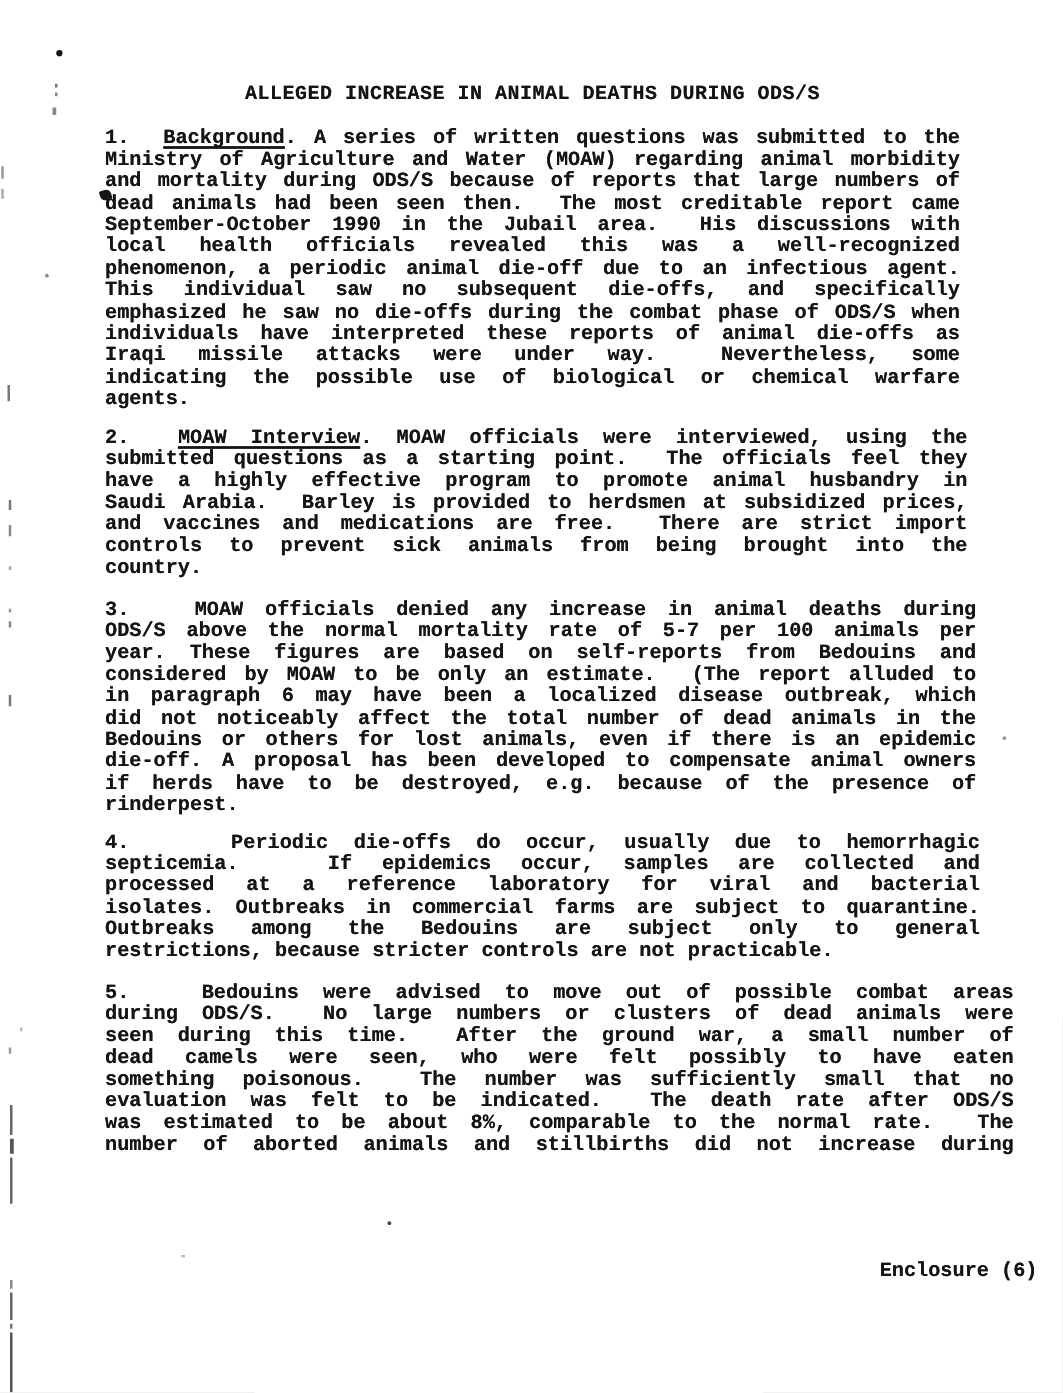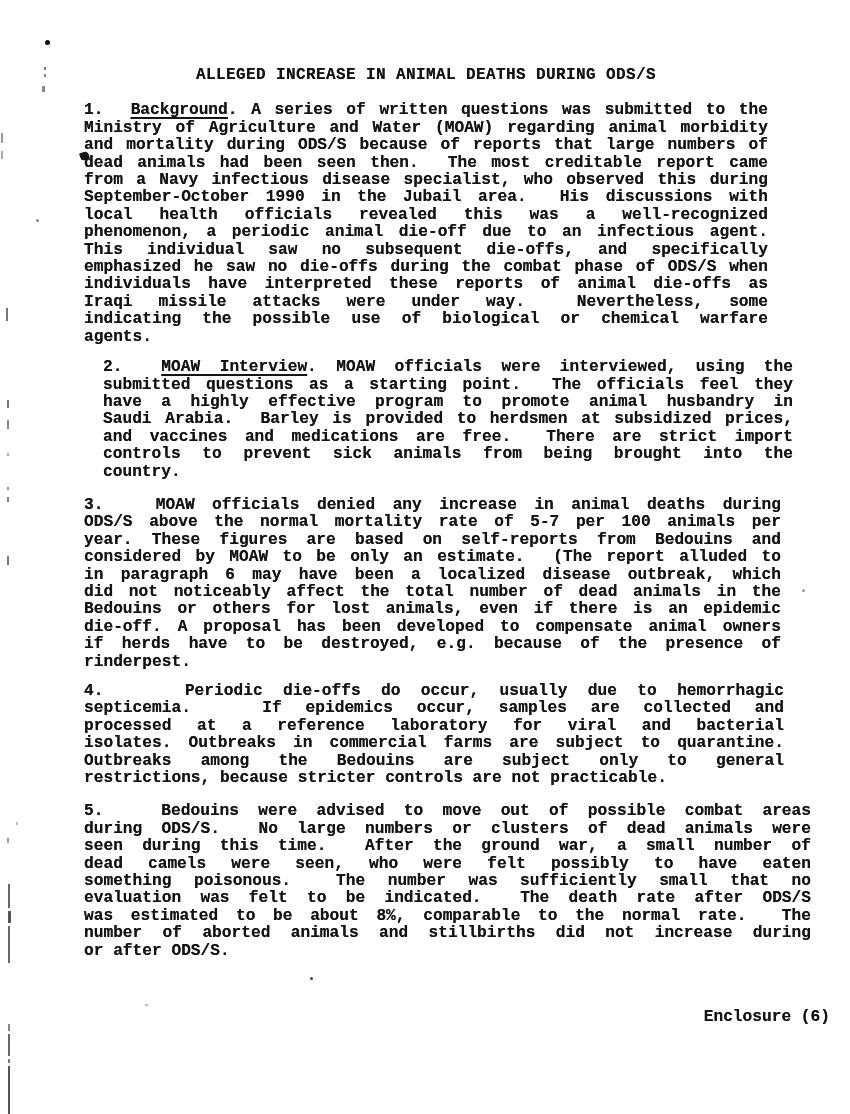--- a/index.html
+++ b/index.html
@@ -23,21 +23,21 @@
     white-space:pre;
   }
   .para{font-size:16.2px;line-height:17.4px;}
   .para .line{
     text-align:justify;
     text-align-last:justify;
     white-space:pre-wrap;
   }
   .para .line.last{text-align-last:left;}
   .p1{width:684px;margin-bottom:13px;}
-  .p2{width:690px;margin-bottom:16px;margin-left:19px;}
+  .p2{width:690px;margin-bottom:16px;}
   .p3{width:697px;margin-bottom:12px;}
   .p4{width:700px;margin-bottom:16px;}
   .p5{width:727px;}
   u{text-decoration:underline;text-underline-offset:2.5px;text-decoration-thickness:1.5px;}
   .footer{
     position:absolute;
     top:1009px;right:20px;
     font-size:16.2px;line-height:17.4px;
     white-space:pre;
   }
@@ -105,21 +105,20 @@
   <div class="art a-b4"></div>
 
   <div class="doc">
     <div class="title">ALLEGED INCREASE IN ANIMAL DEATHS DURING ODS/S</div>
 
     <div class="para p1">
         <div class="line">1.  <u>Background</u>. A series of written questions was submitted to the</div>
         <div class="line">Ministry of Agriculture and Water (MOAW) regarding animal morbidity</div>
         <div class="line">and mortality during ODS/S because of reports that large numbers of</div>
         <div class="line">dead animals had been seen then.  The most creditable report came</div>
-        <div class="line">from a Navy infectious disease specialist, who observed this during</div>
         <div class="line">September-October 1990 in the Jubail area.  His discussions with</div>
         <div class="line">local health officials revealed this was a well-recognized</div>
         <div class="line">phenomenon, a periodic animal die-off due to an infectious agent.</div>
         <div class="line">This individual saw no subsequent die-offs, and specifically</div>
         <div class="line">emphasized he saw no die-offs during the combat phase of ODS/S when</div>
         <div class="line">individuals have interpreted these reports of animal die-offs as</div>
         <div class="line">Iraqi missile attacks were under way.  Nevertheless, some</div>
         <div class="line">indicating the possible use of biological or chemical warfare</div>
         <div class="line last">agents.</div>
       </div>
@@ -158,18 +157,17 @@
 
     <div class="para p5">
         <div class="line">5.   Bedouins were advised to move out of possible combat areas</div>
         <div class="line">during ODS/S.  No large numbers or clusters of dead animals were</div>
         <div class="line">seen during this time.  After the ground war, a small number of</div>
         <div class="line">dead camels were seen, who were felt possibly to have eaten</div>
         <div class="line">something poisonous.  The number was sufficiently small that no</div>
         <div class="line">evaluation was felt to be indicated.  The death rate after ODS/S</div>
         <div class="line">was estimated to be about 8%, comparable to the normal rate.  The</div>
         <div class="line">number of aborted animals and stillbirths did not increase during</div>
-        <div class="line last">or after ODS/S.</div>
       </div>
   </div>
 
   <div class="footer">Enclosure (6)</div>
 </div>
 
 </body></html>

